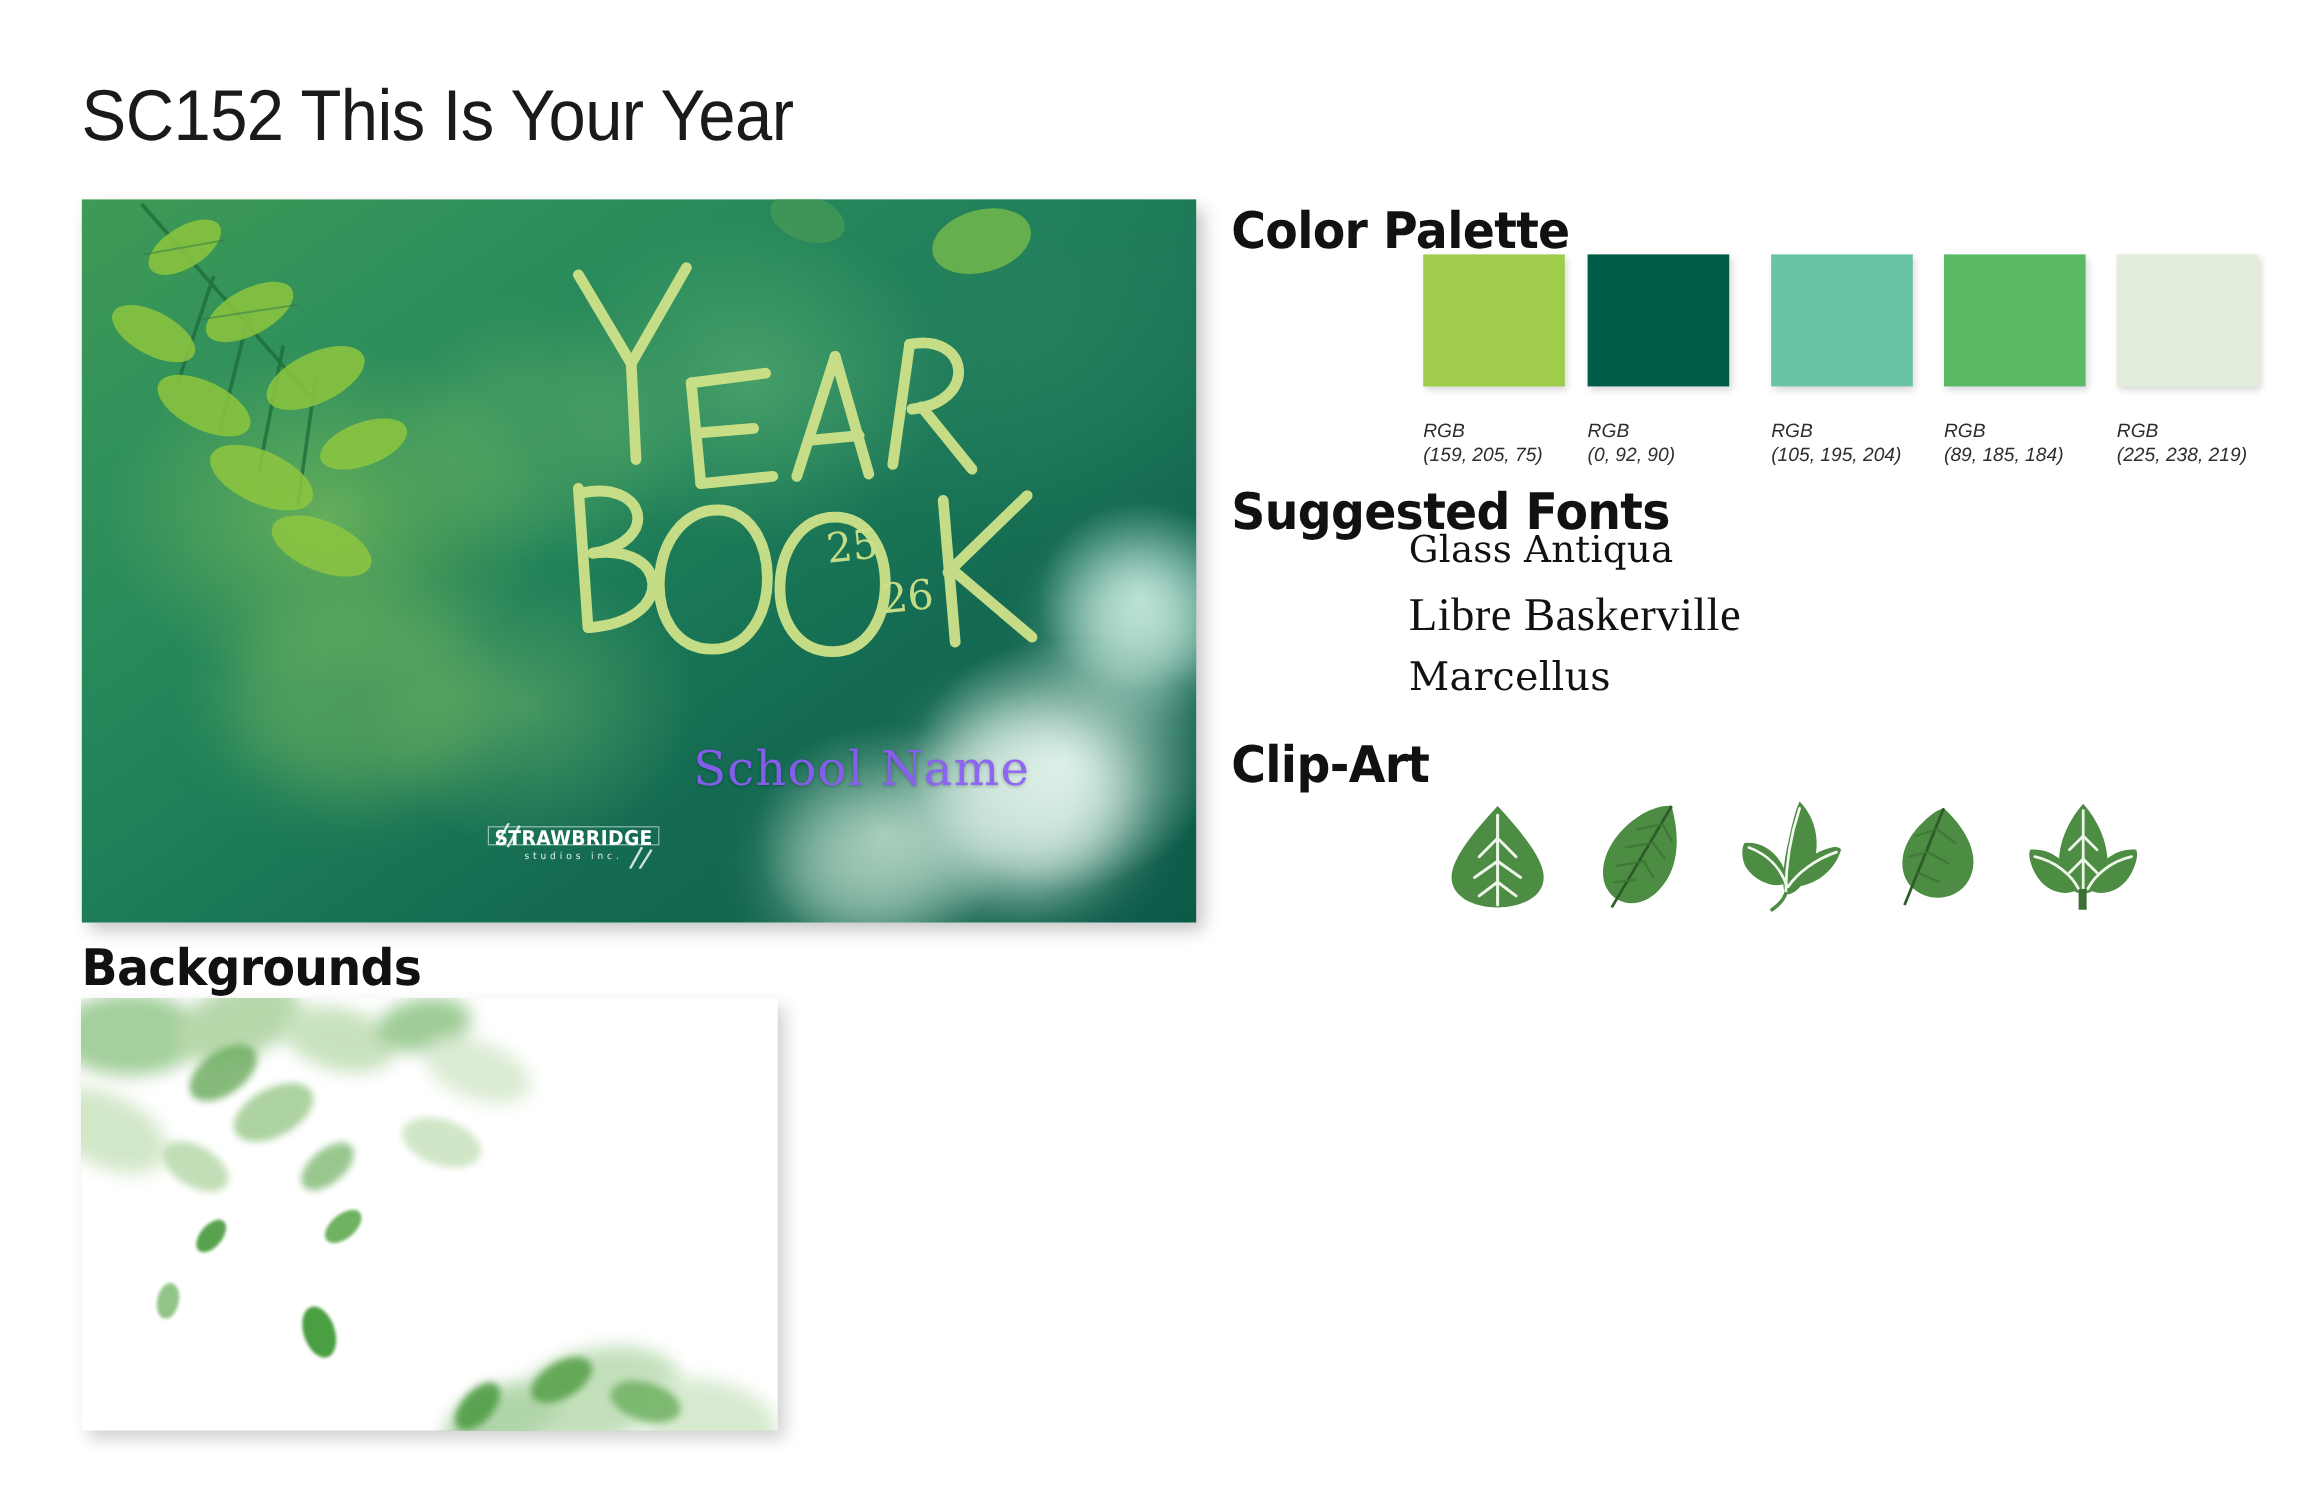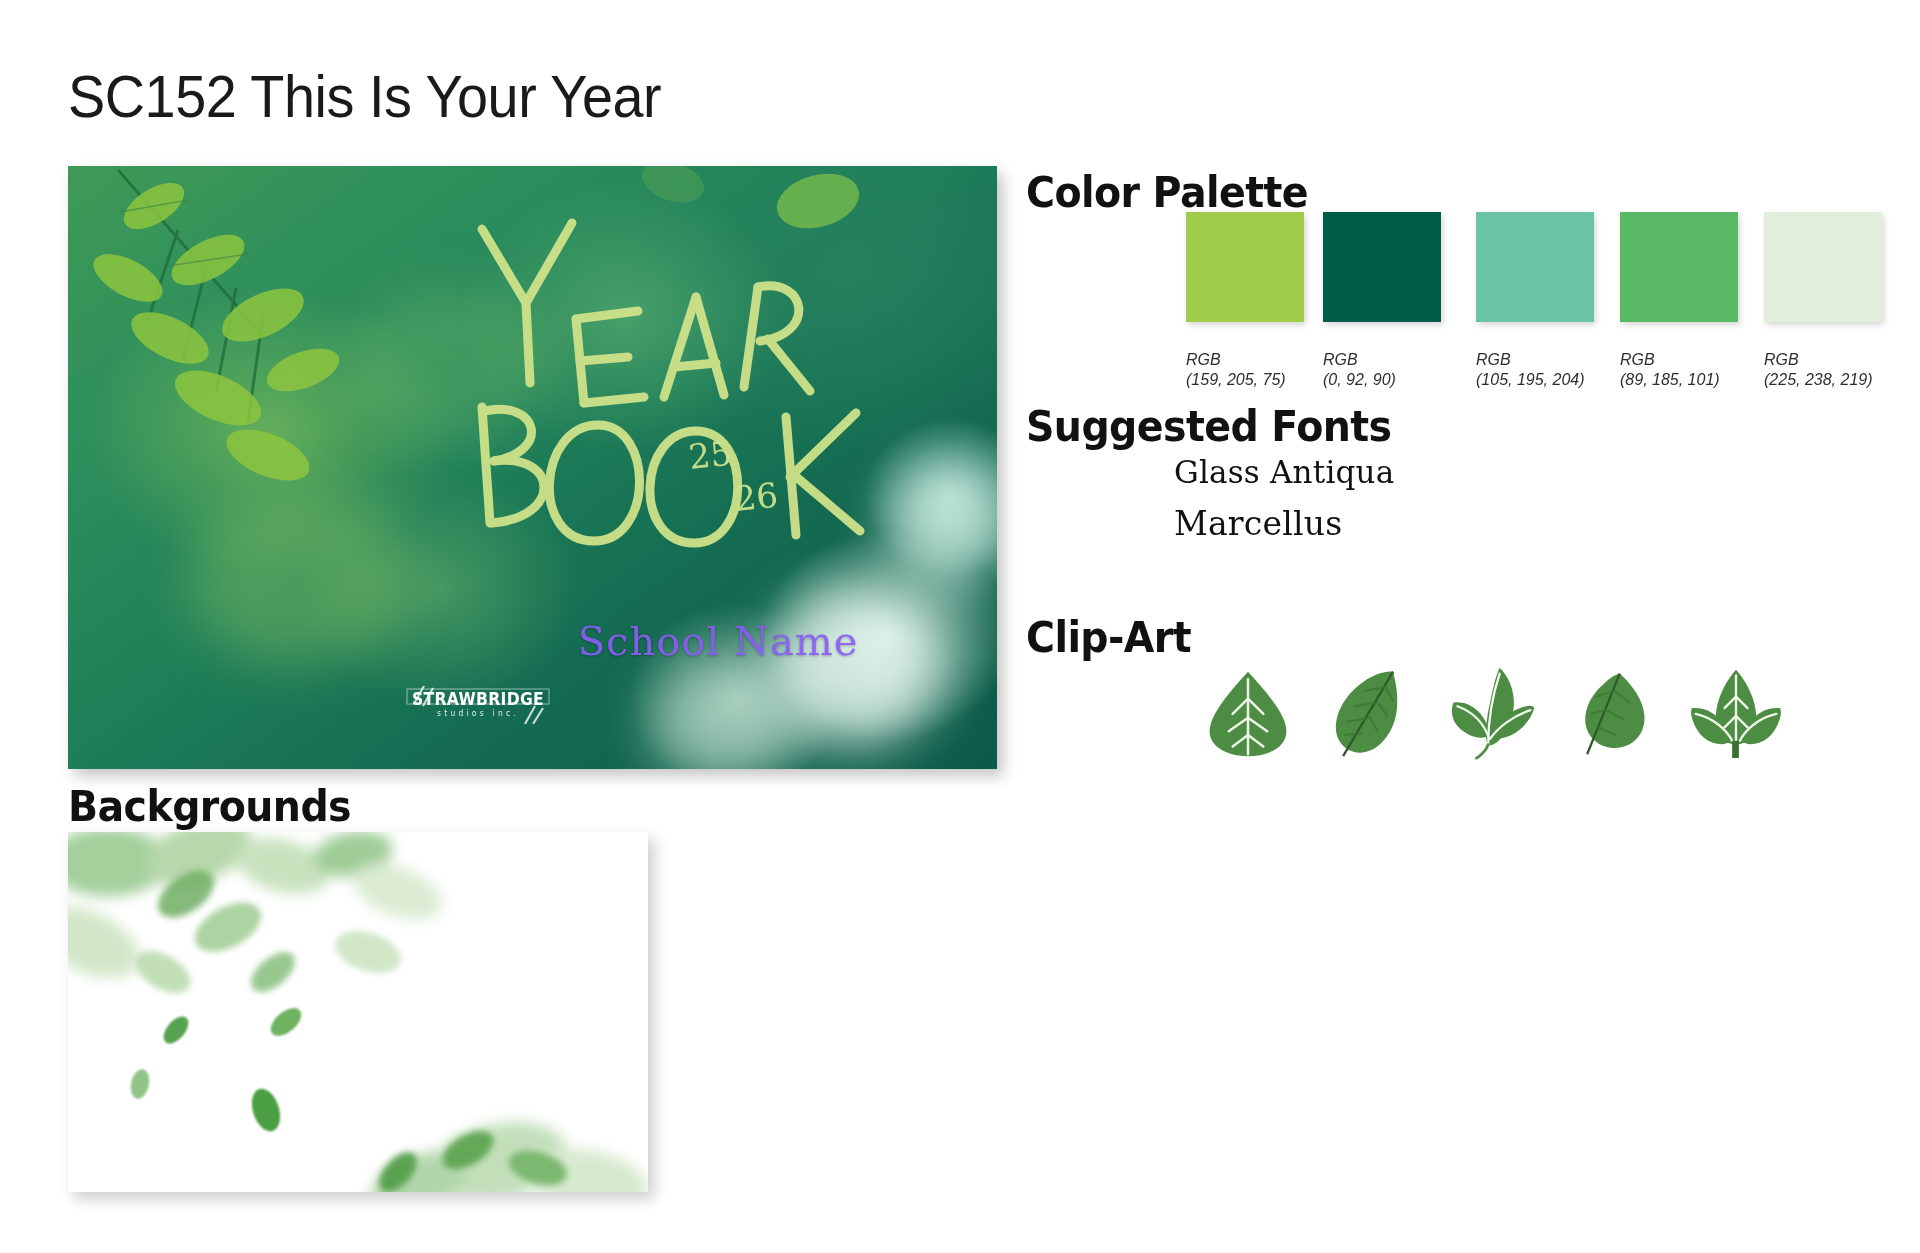--- a/index.html
+++ b/index.html
@@ -98,21 +98,21 @@
   }
   .rgb-label {
     margin-top: 28px;
     font-family: "Liberation Sans", sans-serif;
     font-style: italic; font-size: 16px; line-height: 1.28;
     color: #2d2d2d; white-space: nowrap;
   }
   .rgb-label .v { display: block; }
 
   
-  .font-list { position: absolute; left: 1174px; top: 454px; }
+  .font-list { position: absolute; left: 1174px; top: 440px; }
   .font-item { white-space: nowrap; color: #111; }
   .f0 { font-family: "DejaVu Serif", serif; font-size: 31px; letter-spacing: 0.2px; margin-bottom: 14px; }
   .f1 { font-family: "Liberation Serif", serif; font-size: 39px; letter-spacing: 0.3px; margin-bottom: 9px; }
   .f2 { font-family: "DejaVu Serif", serif; font-size: 33px; font-weight: 300; letter-spacing: 0.2px; }
 
   
   .clips { position: absolute; left: 1200px; top: 664px; }
   .clip { position: absolute; top: 0; width: 96px; height: 96px; }
 
   
@@ -246,35 +246,36 @@
       <div class="swatch" id="sw2" style="background: rgb(105, 195, 164);"></div>
       <div class="rgb-label">
         <span>RGB</span>
         <span class="v">(105, 195, 204)</span>
       </div>
     </div>
     <div class="swatch-col" style="left:434px;">
       <div class="swatch" id="sw3" style="background: rgb(89, 185, 101);"></div>
       <div class="rgb-label">
         <span>RGB</span>
-        <span class="v">(89, 185, 101)</span>
+        <span class="v">(89, 185, 184)</span>
       </div>
     </div>
     <div class="swatch-col" style="left:578px;">
       <div class="swatch" id="sw4" style="background: rgb(225, 238, 219);"></div>
       <div class="rgb-label">
         <span>RGB</span>
         <span class="v">(225, 238, 219)</span>
       </div>
     </div>
   </div>
 
   <div class="sec-head" id="h-fonts">Suggested Fonts</div>
   <div class="font-list">
     <div class="font-item f0">Glass Antiqua</div>
+    <div class="font-item f1">Libre Baskerville</div>
     <div class="font-item f2">Marcellus</div>
   </div>
 
   <div class="sec-head" id="h-clip">Clip-Art</div>
   <div class="clips">
 
     <svg class="clip" style="left:0px;" viewBox="0 0 100 100">
       <path d="M50 8 C 76 36 90 56 90 70 C 90 86 72 96 50 96 C 28 96 10 86 10 70 C 10 56 24 36 50 8 Z" fill="#4d8c43"></path>
       <g stroke="#eef6ea" stroke-width="2.6" fill="none" stroke-linecap="round">
         <path d="M50 16 L 50 94"></path>

